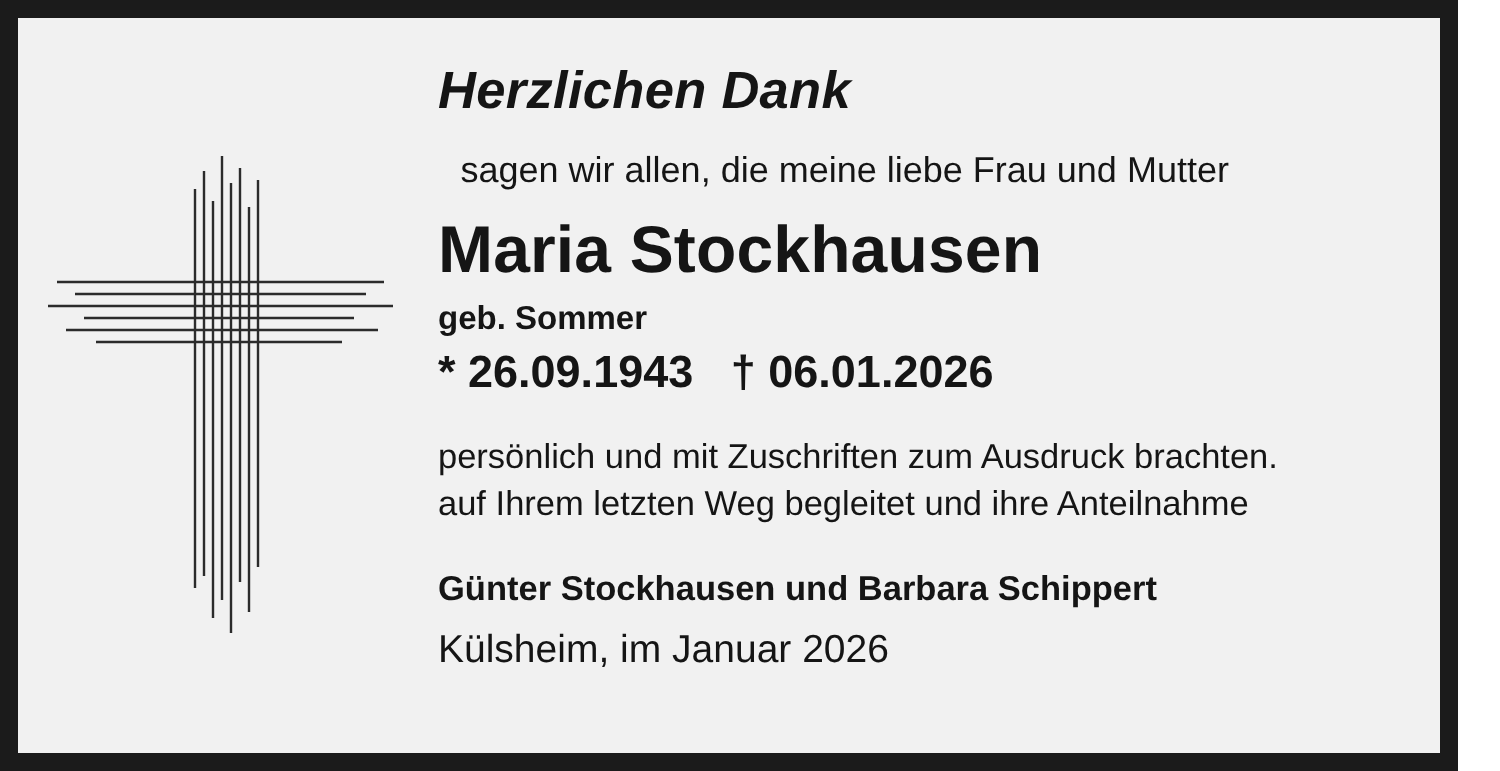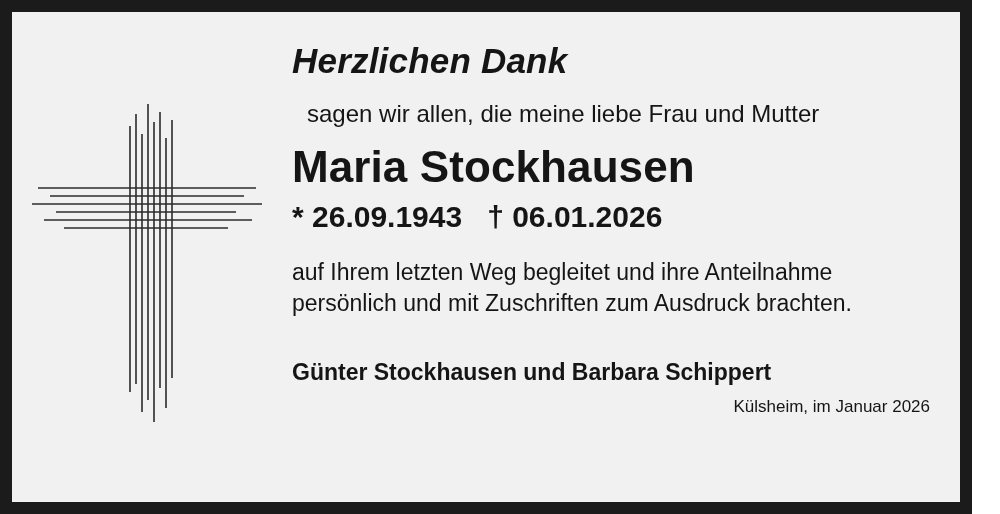--- a/index.html
+++ b/index.html
@@ -89,27 +89,26 @@
     line-height: 1.35;
     margin: 0 0 24px 0;
   }
   .body-text .line {
     display: block;
   }
   .survivors {
     font-size: 23px;
     font-weight: bold;
     line-height: 1.2;
-    margin: 16px 0 10px 0;
+    margin: 4px 0 10px 0;
   }
   .place-date {
-    font-size: 17px;
+    font-size: 26px;
     line-height: 1.2;
     margin: 0;
-    text-align: right;
   }
 </style>
 </head>
 <body>
 
 <div class="notice-outer">
   <div class="notice-inner">
 
     <div class="cross-area">
       <svg class="cross-svg" width="240" height="340" viewBox="0 0 240 340">
@@ -134,26 +133,27 @@
       </svg>
     </div>
 
     <div class="text-area">
       <h1 class="headline">Herzlichen Dank</h1>
 
       <p class="intro-line">sagen wir allen, die meine liebe Frau und Mutter</p>
 
       <p class="deceased-name">Maria Stockhausen</p>
 
+      <p class="born-name">geb. Sommer</p>
 
       <p class="dates">* 26.09.1943   † 06.01.2026</p>
 
       <p class="body-text">
+        <span class="line">persönlich und mit Zuschriften zum Ausdruck brachten.</span>
         <span class="line">auf Ihrem letzten Weg begleitet und ihre Anteilnahme</span>
-        <span class="line">persönlich und mit Zuschriften zum Ausdruck brachten.</span>
       </p>
 
       <p class="survivors">Günter Stockhausen und Barbara Schippert</p>
 
       <p class="place-date">Külsheim, im Januar 2026</p>
     </div>
 
   </div>
 </div>
 

